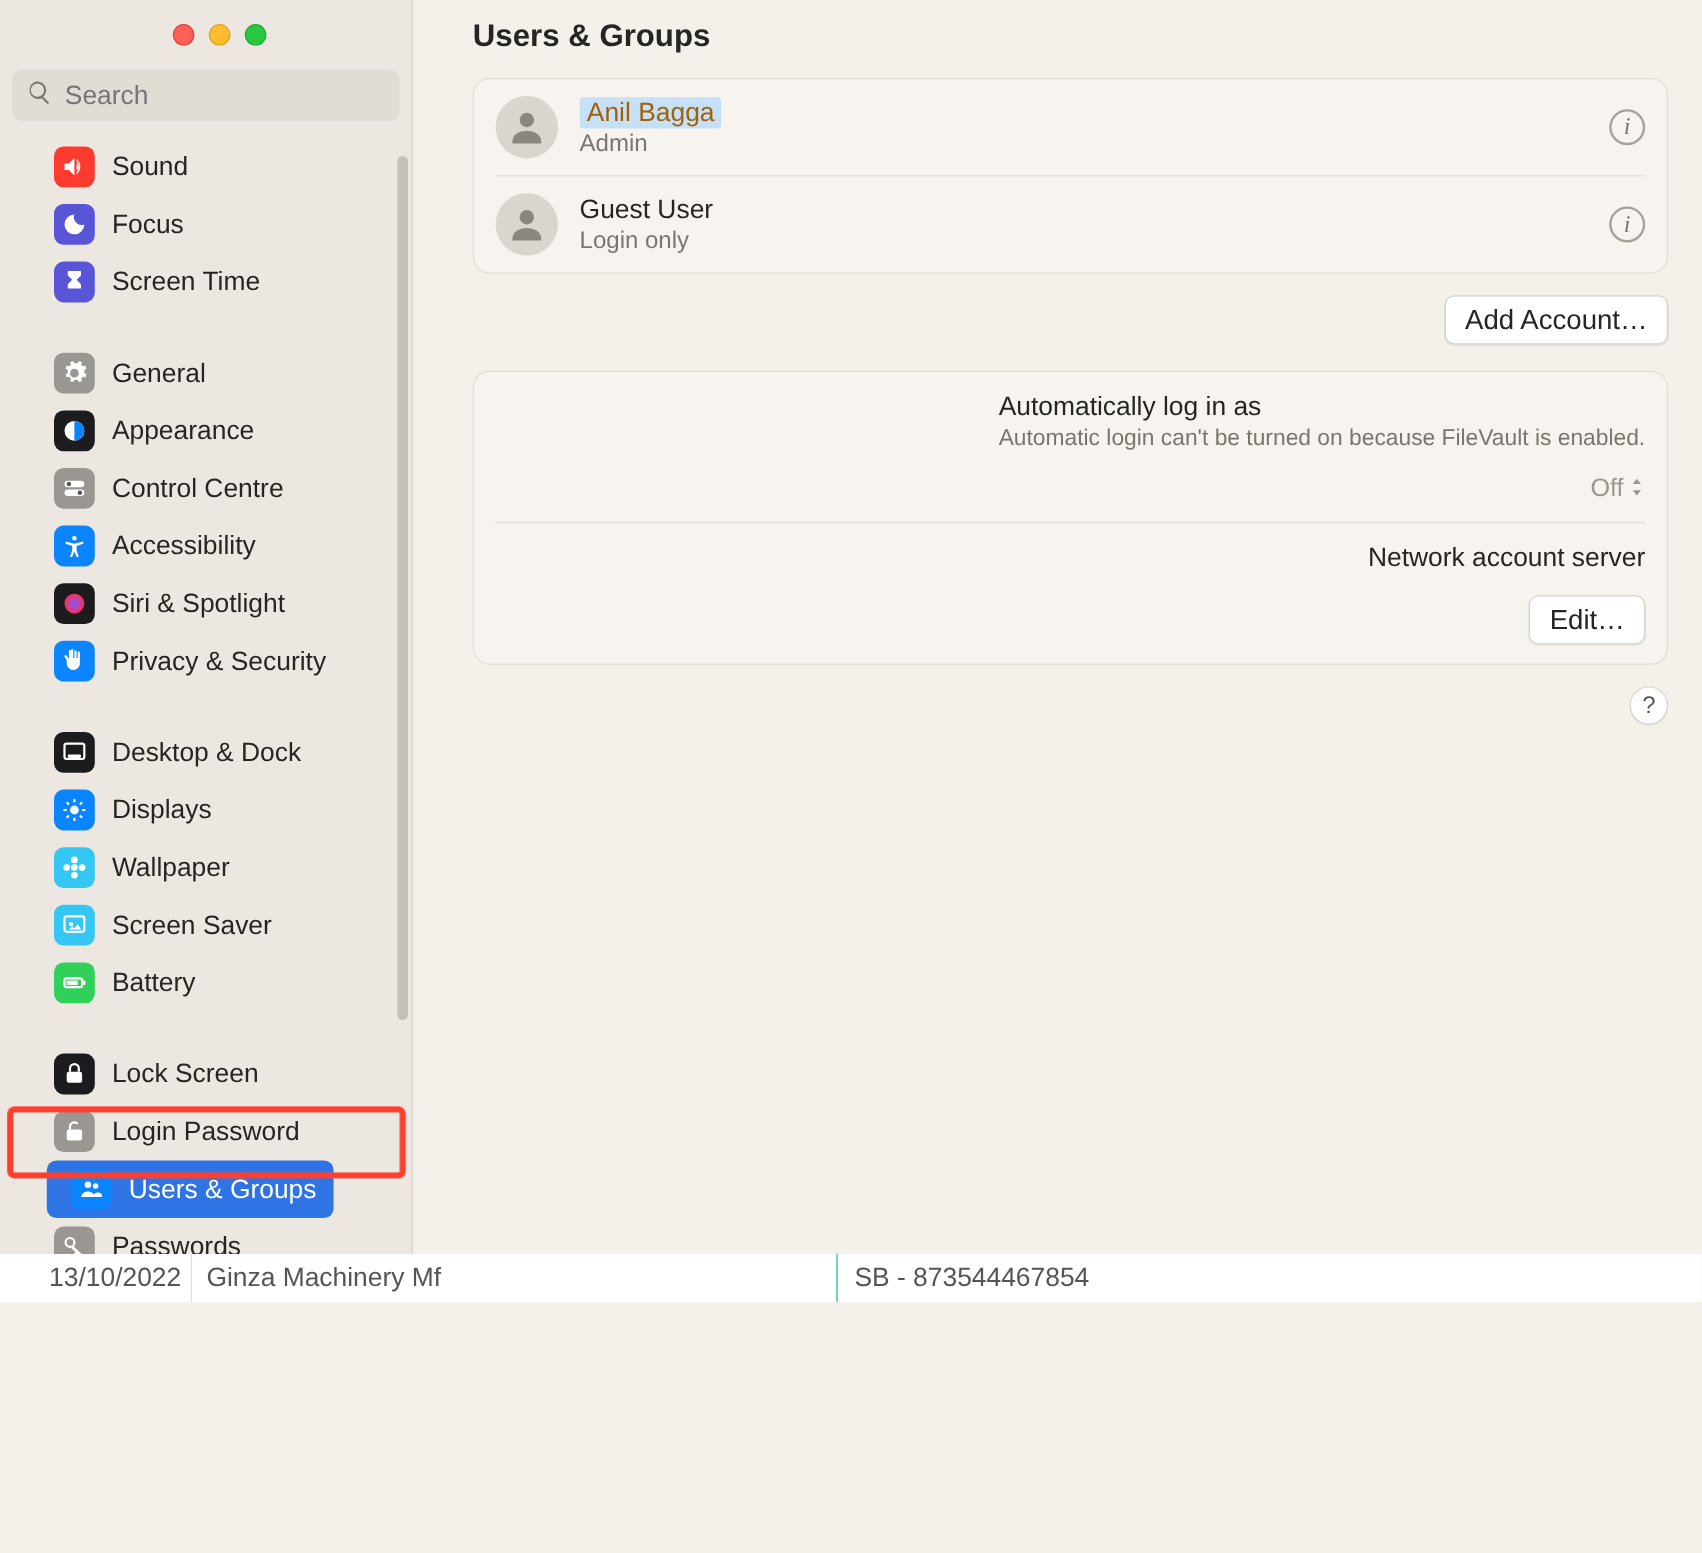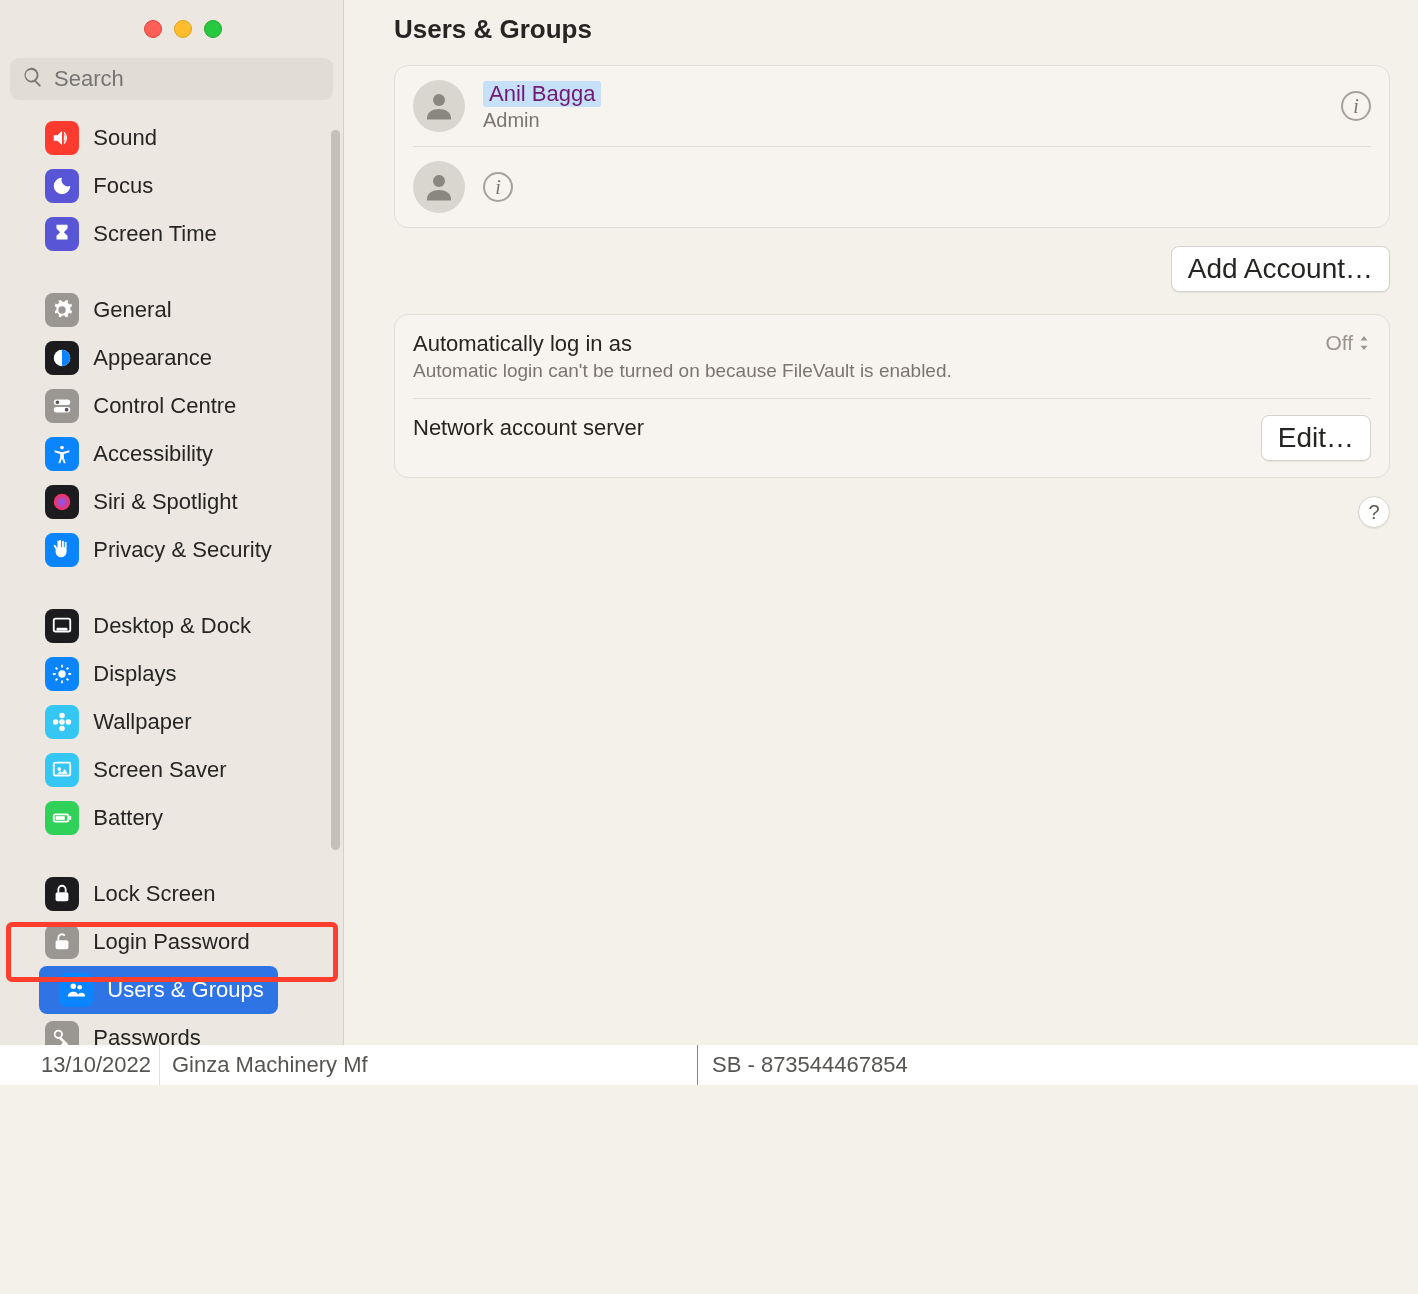--- a/index.html
+++ b/index.html
@@ -25,26 +25,26 @@
 .sb-scroll-thumb { position: absolute; right: 3px; top: 130px; width: 9px; height: 720px; background: #c6c1b8; border-radius: 5px; }
 .content { flex: 1; padding: 14px 28px 0 50px; }
 .page-title { font-size: 26px; font-weight: 700; color: #262523; padding: 0 0 20px 0; }
 .card { background: #f7f4ef; border: 1px solid #e2ded6; border-radius: 14px; padding: 0; margin-bottom: 18px; }
 .user-row { display: flex; align-items: center; padding: 14px 18px; gap: 18px; }
 .user-row + .user-row { border-top: 1px solid #e2ded6; margin: 0 18px; padding-left: 0; padding-right: 0; }
 .avatar { width: 52px; height: 52px; border-radius: 50%; background: #d9d6cf; display: flex; align-items: center; justify-content: center; flex-shrink: 0; }
 .avatar svg { width: 36px; height: 36px; fill: #8a8780; }
 .user-meta { flex: 1; display: flex; flex-direction: column; gap: 2px; }
 .user-name { font-size: 22px; color: #262523; }
-.user-name.redacted { background: #c6e0f8; color: #701a75; border-radius: 3px; width: fit-content; padding: 0 6px; }
+.user-name.redacted { background: #c6e0f8; color: #a16207; border-radius: 3px; width: fit-content; padding: 0 6px; }
 .user-sub { font-size: 20px; color: #7a766f; }
 .info-btn { width: 30px; height: 30px; border-radius: 50%; border: 2px solid #a6a29a; display: flex; align-items: center; justify-content: center; color: #7a766f; font-family: Georgia, serif; font-style: italic; font-size: 20px; line-height: 1; cursor: default; }
 .add-row { display: flex; justify-content: flex-end; margin-bottom: 22px; }
-.btn { background: #fff; border: 1px solid #d6d2cb; border-radius: 8px; padding: 6px 16px; font-size: 28px; color: #262523; box-shadow: 0 1px 1px rgba(0,0,0,0.06); cursor: default; }
-.setting-row { display: flex; align-items: flex-start; padding: 16px 18px; gap: 18px; }
+.btn { background: #fff; border: 1px solid #d6d2cb; border-radius: 8px; padding: 6px 16px; font-size: 23px; color: #262523; box-shadow: 0 1px 1px rgba(0,0,0,0.06); cursor: default; }
+.setting-row { display: flex; align-items: flex-end; padding: 16px 18px; gap: 18px; flex-direction: column; }
 .setting-row + .setting-row { border-top: 1px solid #e2ded6; margin: 0 18px; padding-left: 0; padding-right: 0; }
 .setting-main { flex: 1; }
 .setting-title { font-size: 22px; color: #262523; }
 .setting-sub { font-size: 19px; color: #7a766f; margin-top: 3px; }
 .setting-val { font-size: 21px; color: #9b978f; display: flex; align-items: center; gap: 4px; }
 .stepper svg { width: 14px; height: 14px; fill: #9b978f; }
 .help-row { display: flex; justify-content: flex-end; margin-top: 18px; }
 .help { width: 32px; height: 32px; border-radius: 50%; border: 1px solid #d6d2cb; background: #fff; display: flex; align-items: center; justify-content: center; font-size: 20px; color: #5b5850; box-shadow: 0 1px 1px rgba(0,0,0,0.06); cursor: default; }
 .bottom-strip { position: absolute; top: 1045px; left: 0; width: 1418px; height: 40px; background: #fff; display: flex; align-items: center; font-size: 22px; color: #565551; }
 .bottom-strip .c1 { width: 160px; text-align: right; padding-right: 8px; border-right: 1px solid #e0e0e0; height: 100%; display:flex; align-items:center; justify-content:flex-end;}
@@ -373,20 +373,24 @@
         </div>
         <div class="info-btn">i</div>
       </div>
       <div class="user-row">
         <div class="avatar">
           <svg viewBox="0 0 24 24">
               <circle cx="12" cy="8" r="4"></circle>
               <path d="M4 20c0-4 4-6 8-6s8 2 8 6v1H4z"></path>
             </svg>
         </div>
+        <div class="user-meta">
+          <span class="user-name">Guest User</span>
+          <span class="user-sub">Login only</span>
+        </div>
         <div class="info-btn">i</div>
       </div>
     </div>
 
     <div class="add-row">
       <button class="btn">Add Account…</button>
     </div>
 
     <div class="card">
       <div class="setting-row">

